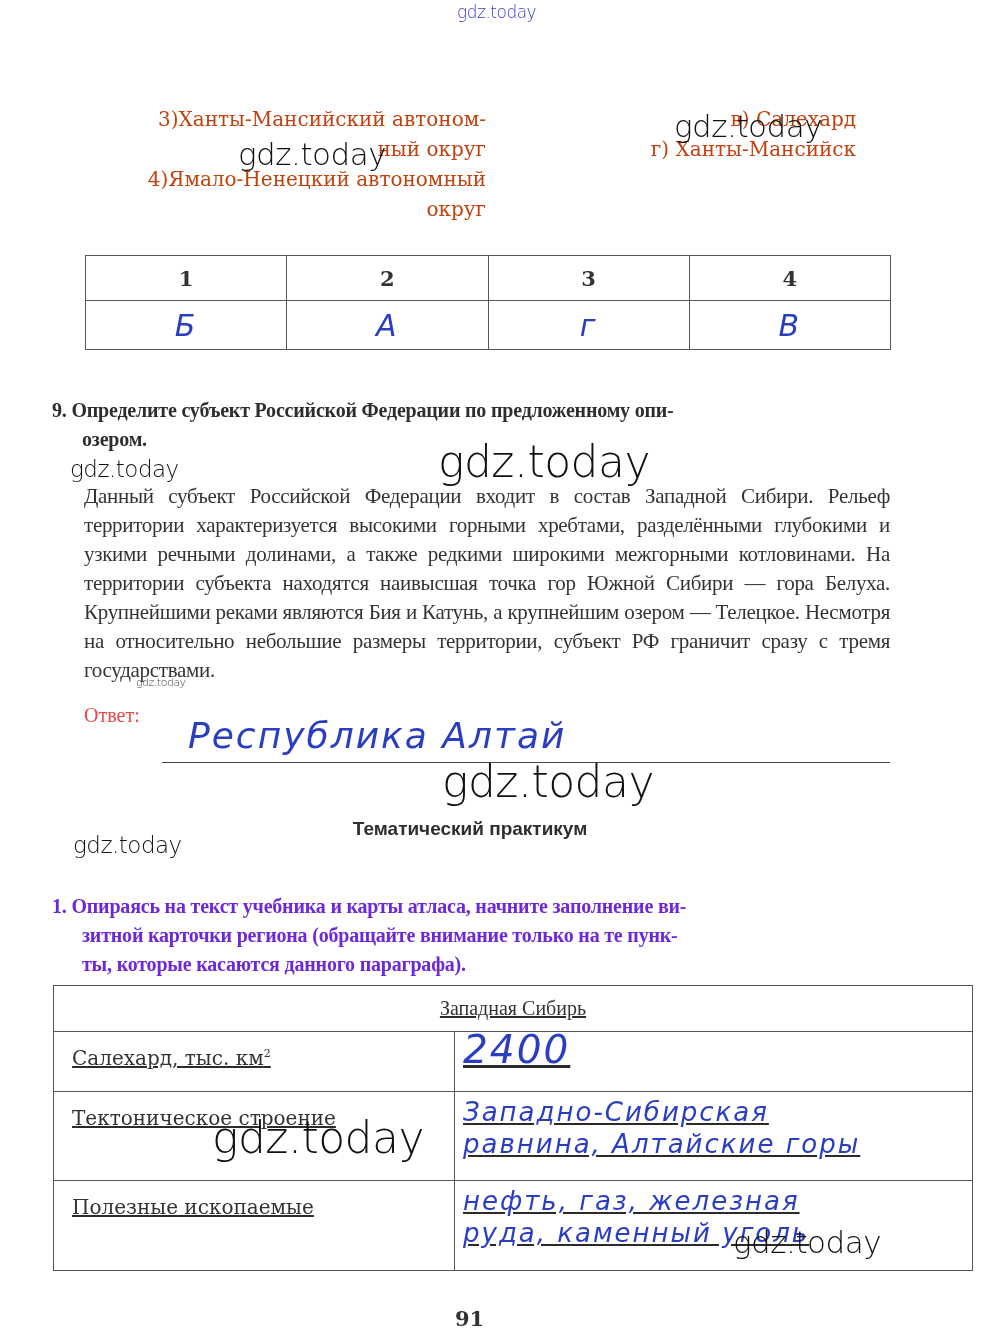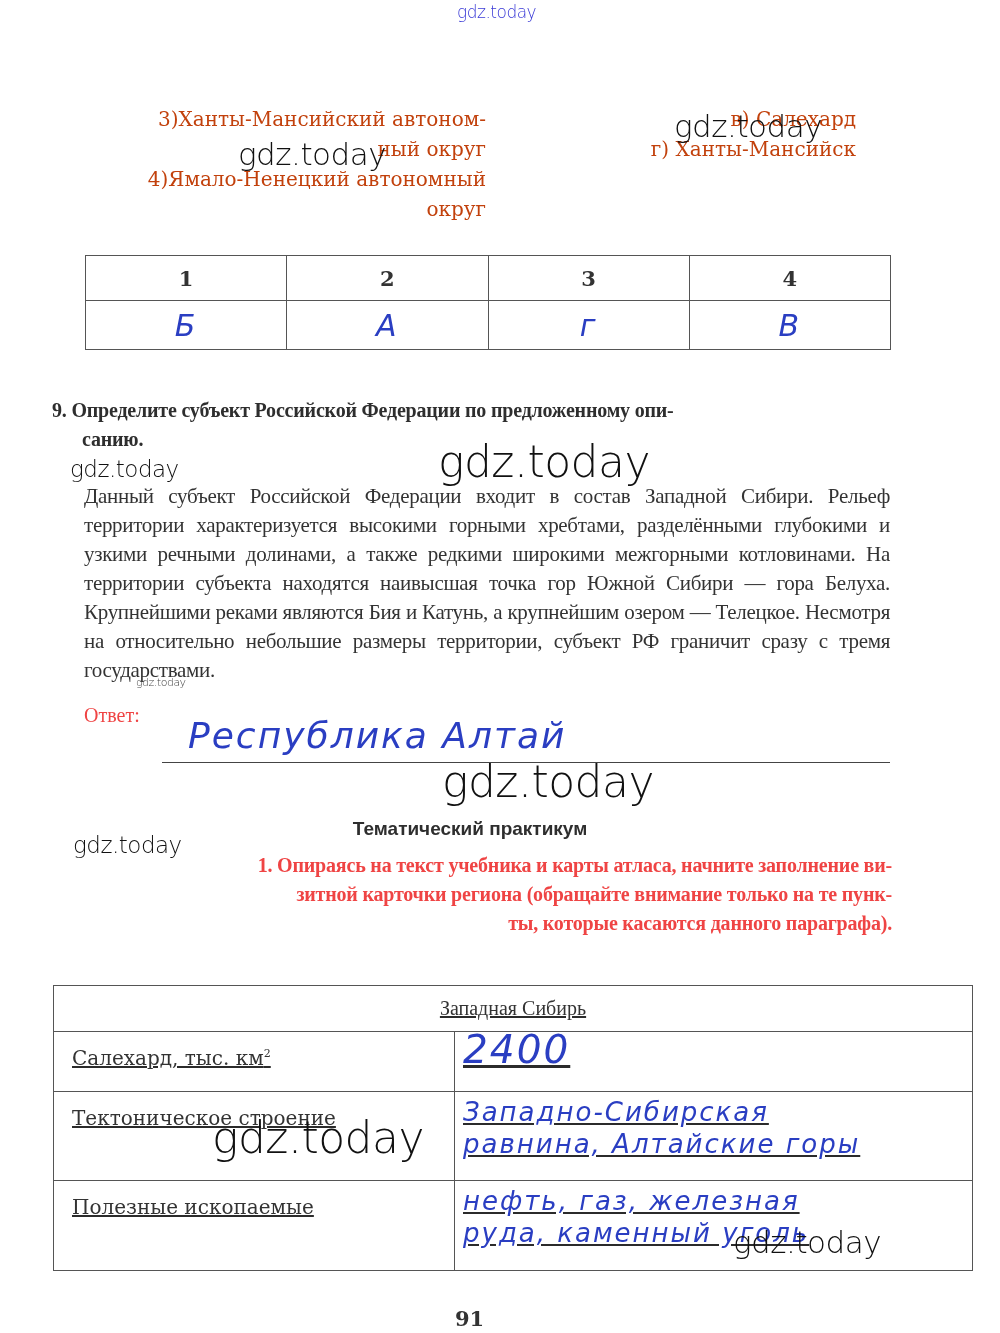--- a/index.html
+++ b/index.html
@@ -26,21 +26,21 @@
   .q9 .indent { padding-left: 30px; }
 
   .desc { left: 84px; top: 482px; width: 806px; font-size: 21px; line-height: 29px; color: #333; text-align: justify; letter-spacing: -0.3px; }
 
   .answer-label { left: 84px; top: 704px; font-size: 20px; color: #ef4444; }
   .answer-line { left: 162px; top: 762px; width: 728px; border-bottom: 1.5px solid #444; }
   .answer-hand { left: 188px; top: 715px; font-size: 36px; }
 
   .section-title { left: 0; width: 940px; top: 818px; text-align: center; font-size: 19px; font-weight: bold; color: #2e2e2e; }
 
-  .q1 { left: 52px; top: 851px; width: 840px; font-size: 20px; font-weight: bold; line-height: 29px; color: #ef4444; letter-spacing: -0.2px; text-align: right; }
+  .q1 { left: 52px; top: 892px; width: 840px; font-size: 20px; font-weight: bold; line-height: 29px; color: #6d28d9; letter-spacing: -0.2px; }
   .q1 .indent { padding-left: 30px; }
 
   table.card { position: absolute; left: 53px; top: 985px; width: 920px; border-collapse: collapse; text-decoration: underline; }
   table.card td { border: 1.5px solid #555; vertical-align: top; }
   table.card tr.head td { height: 43px; text-align: center; vertical-align: middle; font-size: 20px; color: #333; }
   table.card td.lbl { width: 382px; padding: 14px 0 0 18px; font-size: 20px; color: #333; font-family: "DejaVu Serif", serif; }
   table.card td.val { padding: 0 0 0 8px; font-size: 26px; line-height: 32px; }
   table.card tr.r1 td { height: 45px; }
   table.card tr.r2 td { height: 74px; }
   table.card tr.r3 td { height: 75px; }
@@ -83,21 +83,21 @@
     <td class="hand">Б</td>
     <td class="hand">А</td>
     <td class="hand">г</td>
     <td class="hand">В</td>
   </tr>
 </tbody>
   </table>
 
 <div class="abs q9 cond">
   <div>9. Определите субъект Российской Федерации по предложенному опи-</div>
-  <div class="indent">санию.</div>
+  <div class="indent">озером.</div>
 </div>
 
 <div class="wm" style="left:70px; top:456px; font-size:23px;">gdz.today</div>
 <div class="wm" style="left:438px; top:436px; font-size:44px;">gdz.today</div>
 
 <div class="abs desc cond">Данный субъект Российской Федерации входит в состав Западной Сибири. Рельеф территории характеризуется высокими горными хребтами, разделёнными глубокими и узкими речными долинами, а также редкими широкими межгорными котловинами. На территории субъекта находятся наивысшая точка гор Южной Сибири — гора Белуха. Крупнейшими реками являются Бия и Катунь, а крупнейшим озером — Телецкое. Несмотря на относительно небольшие размеры территории, субъект РФ граничит сразу с тремя государствами.</div>
 
 <div class="wm" style="left:136px; top:676px; font-size:11px; color:#444;">gdz.today</div>
 
 <div class="abs answer-label cond">Ответ:</div>

